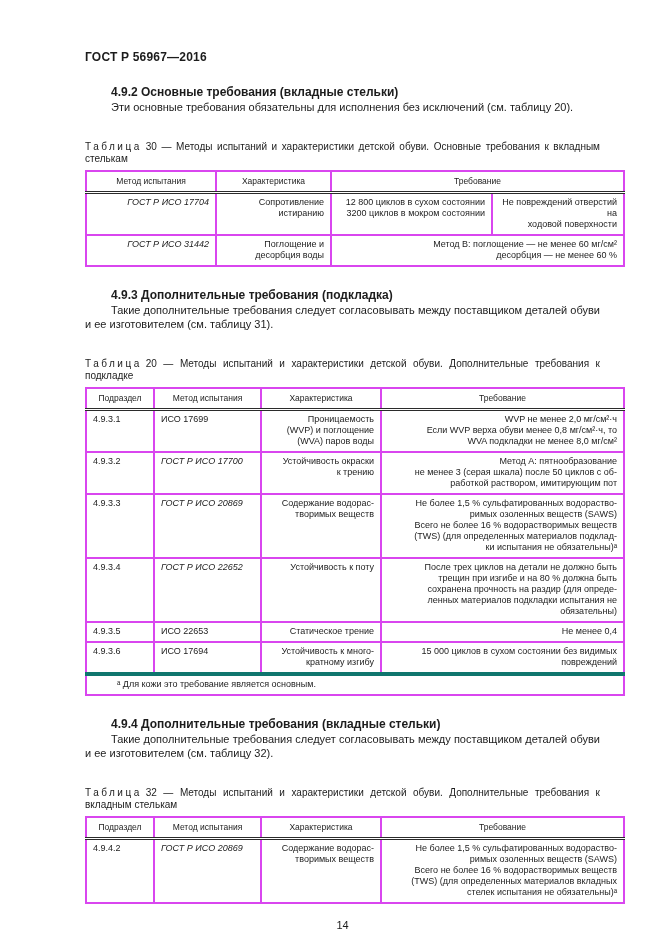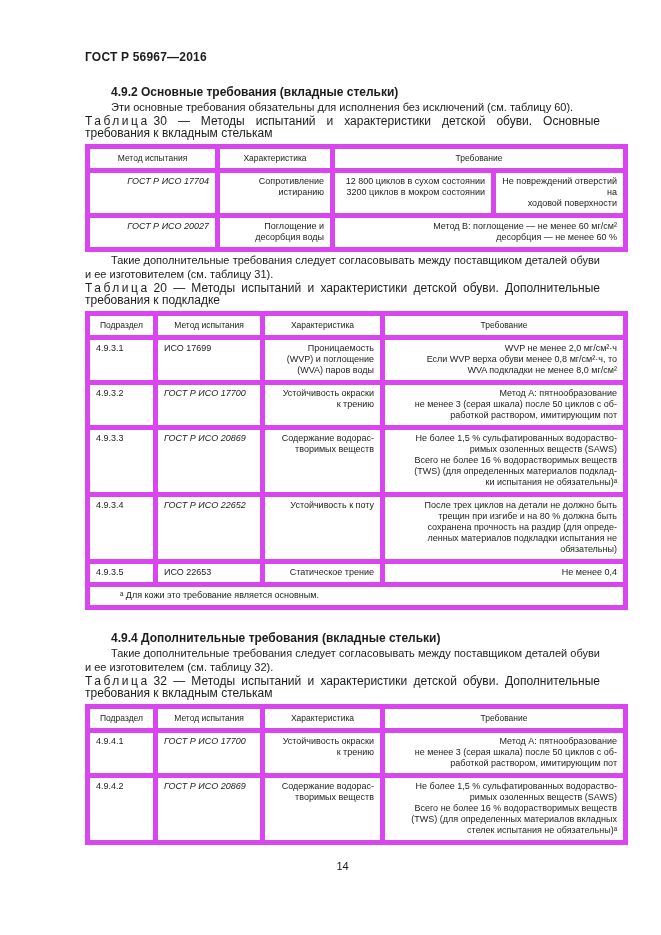--- a/index.html
+++ b/index.html
@@ -28,39 +28,39 @@
     margin-top: 21px;
   }
   .para {
     font-size: 11px;
     line-height: 14px;
     text-align: justify;
     text-indent: 26px;
     margin-top: 1px;
   }
   .tbl-caption {
-    font-size: 12px;
+    font-size: 10px;
     line-height: 12px;
-    margin-top: 1px;
+    margin-top: 27px;
     margin-bottom: 5px;
     text-align: justify;
   }
   .tbl-caption .cap-label {
     letter-spacing: 2.5px;
     margin-right: 4px;
   }
   table {
     border-collapse: collapse;
     table-layout: fixed;
     width: 538px;
     font-size: 9px;
     line-height: 11px;
   }
   th, td {
-    border: 5px solid #d946ef;
+    border: 2px solid #d946ef;
     vertical-align: top;
     padding: 3px 6px 4px 6px;
   }
   th {
     font-weight: normal;
     font-size: 8.5px;
     text-align: center;
     vertical-align: middle;
     border-bottom: 3px double #2b2b2b;
     padding: 4px 4px;
@@ -90,21 +90,21 @@
   .t4col col.c4 { width: 243px; }
 </style>
 </head>
 <body>
 
 <div class="page">
 
   <div class="doc-header">ГОСТ Р 56967—2016</div>
 
   <div class="section-heading">4.9.2 Основные требования (вкладные стельки)</div>
-  <div class="para">Эти основные требования обязательны для исполнения без исключений (см. таблицу 60).</div>
+  <div class="para">Эти основные требования обязательны для исполнения без исключений (см. таблицу 20).</div>
 
   <div class="tbl-caption">
     <span class="cap-label">Таблица</span><span>30 — Методы испытаний и характеристики детской обуви. Основные требования к вкладным стелькам</span>
   </div>
 
   <table class="t30">
     <colgroup>
         <col class="c1">
         <col class="c2">
         <col class="c3">
@@ -119,29 +119,30 @@
     <tr>
       <td class="it pre">ГОСТ Р ИСО 17704</td>
       <td class="pre">Сопротивление
 истиранию</td>
       <td class="pre">12 800 циклов в сухом состоянии
 3200 циклов в мокром состоянии</td>
       <td class="pre">Не повреждений отверстий на
 ходовой поверхности</td>
     </tr>
     <tr>
-      <td class="it pre">ГОСТ Р ИСО 20027</td>
+      <td class="it pre">ГОСТ Р ИСО 31442</td>
       <td class="pre">Поглощение и
 десорбция воды</td>
       <td colspan="2" class="pre">Метод В: поглощение — не менее 60 мг/см²
 десорбция — не менее 60 %</td>
     </tr>
   </tbody>
     </table>
 
+  <div class="section-heading">4.9.3 Дополнительные требования (подкладка)</div>
   <div class="para">Такие дополнительные требования следует согласовывать между поставщиком деталей обуви и ее изготовителем (см. таблицу 31).</div>
 
   <div class="tbl-caption">
     <span class="cap-label">Таблица</span><span>20 — Методы испытаний и характеристики детской обуви. Дополнительные требования к подкладке</span>
   </div>
 
   <table class="t4col">
     <colgroup>
         <col class="c1">
         <col class="c2">
@@ -195,20 +196,28 @@
 ленных материалов подкладки испытания не
 обязательны)</td>
     </tr>
     <tr>
       <td class="c-sub">4.9.3.5</td>
       <td>ИСО 22653</td>
       <td class="pre">Статическое трение</td>
       <td class="pre">Не менее 0,4</td>
     </tr>
     <tr>
+      <td class="c-sub">4.9.3.6</td>
+      <td>ИСО 17694</td>
+      <td class="pre">Устойчивость к много-
+кратному изгибу</td>
+      <td class="pre">15 000 циклов в сухом состоянии без видимых
+повреждений</td>
+    </tr>
+    <tr>
       <td colspan="4" class="footnote-cell">ᵃ Для кожи это требование является основным.</td>
     </tr>
   </tbody>
     </table>
 
   <div class="section-heading">4.9.4 Дополнительные требования (вкладные стельки)</div>
   <div class="para">Такие дополнительные требования следует согласовывать между поставщиком деталей обуви и ее изготовителем (см. таблицу 32).</div>
 
   <div class="tbl-caption">
     <span class="cap-label">Таблица</span><span>32 — Методы испытаний и характеристики детской обуви. Дополнительные требования к вкладным стелькам</span>
@@ -222,29 +231,20 @@
         <col class="c4">
       </colgroup>
     <tbody>
         <tr>
       <th>Подраздел</th>
       <th>Метод испытания</th>
       <th>Характеристика</th>
       <th>Требование</th>
     </tr>
     <tr>
-      <td class="c-sub">4.9.4.1</td>
-      <td class="it">ГОСТ Р ИСО 17700</td>
-      <td class="pre">Устойчивость окраски
-к трению</td>
-      <td class="pre">Метод А: пятнообразование
-не менее 3 (серая шкала) после 50 циклов с об-
-работкой раствором, имитирующим пот</td>
-    </tr>
-    <tr>
       <td class="c-sub">4.9.4.2</td>
       <td class="it">ГОСТ Р ИСО 20869</td>
       <td class="pre">Содержание водорас-
 творимых веществ</td>
       <td class="pre">Не более 1,5 % сульфатированных водораство-
 римых озоленных веществ (SAWS)
 Всего не более 16 % водорастворимых веществ
 (TWS) (для определенных материалов вкладных
 стелек испытания не обязательны)ᵃ</td>
     </tr>

